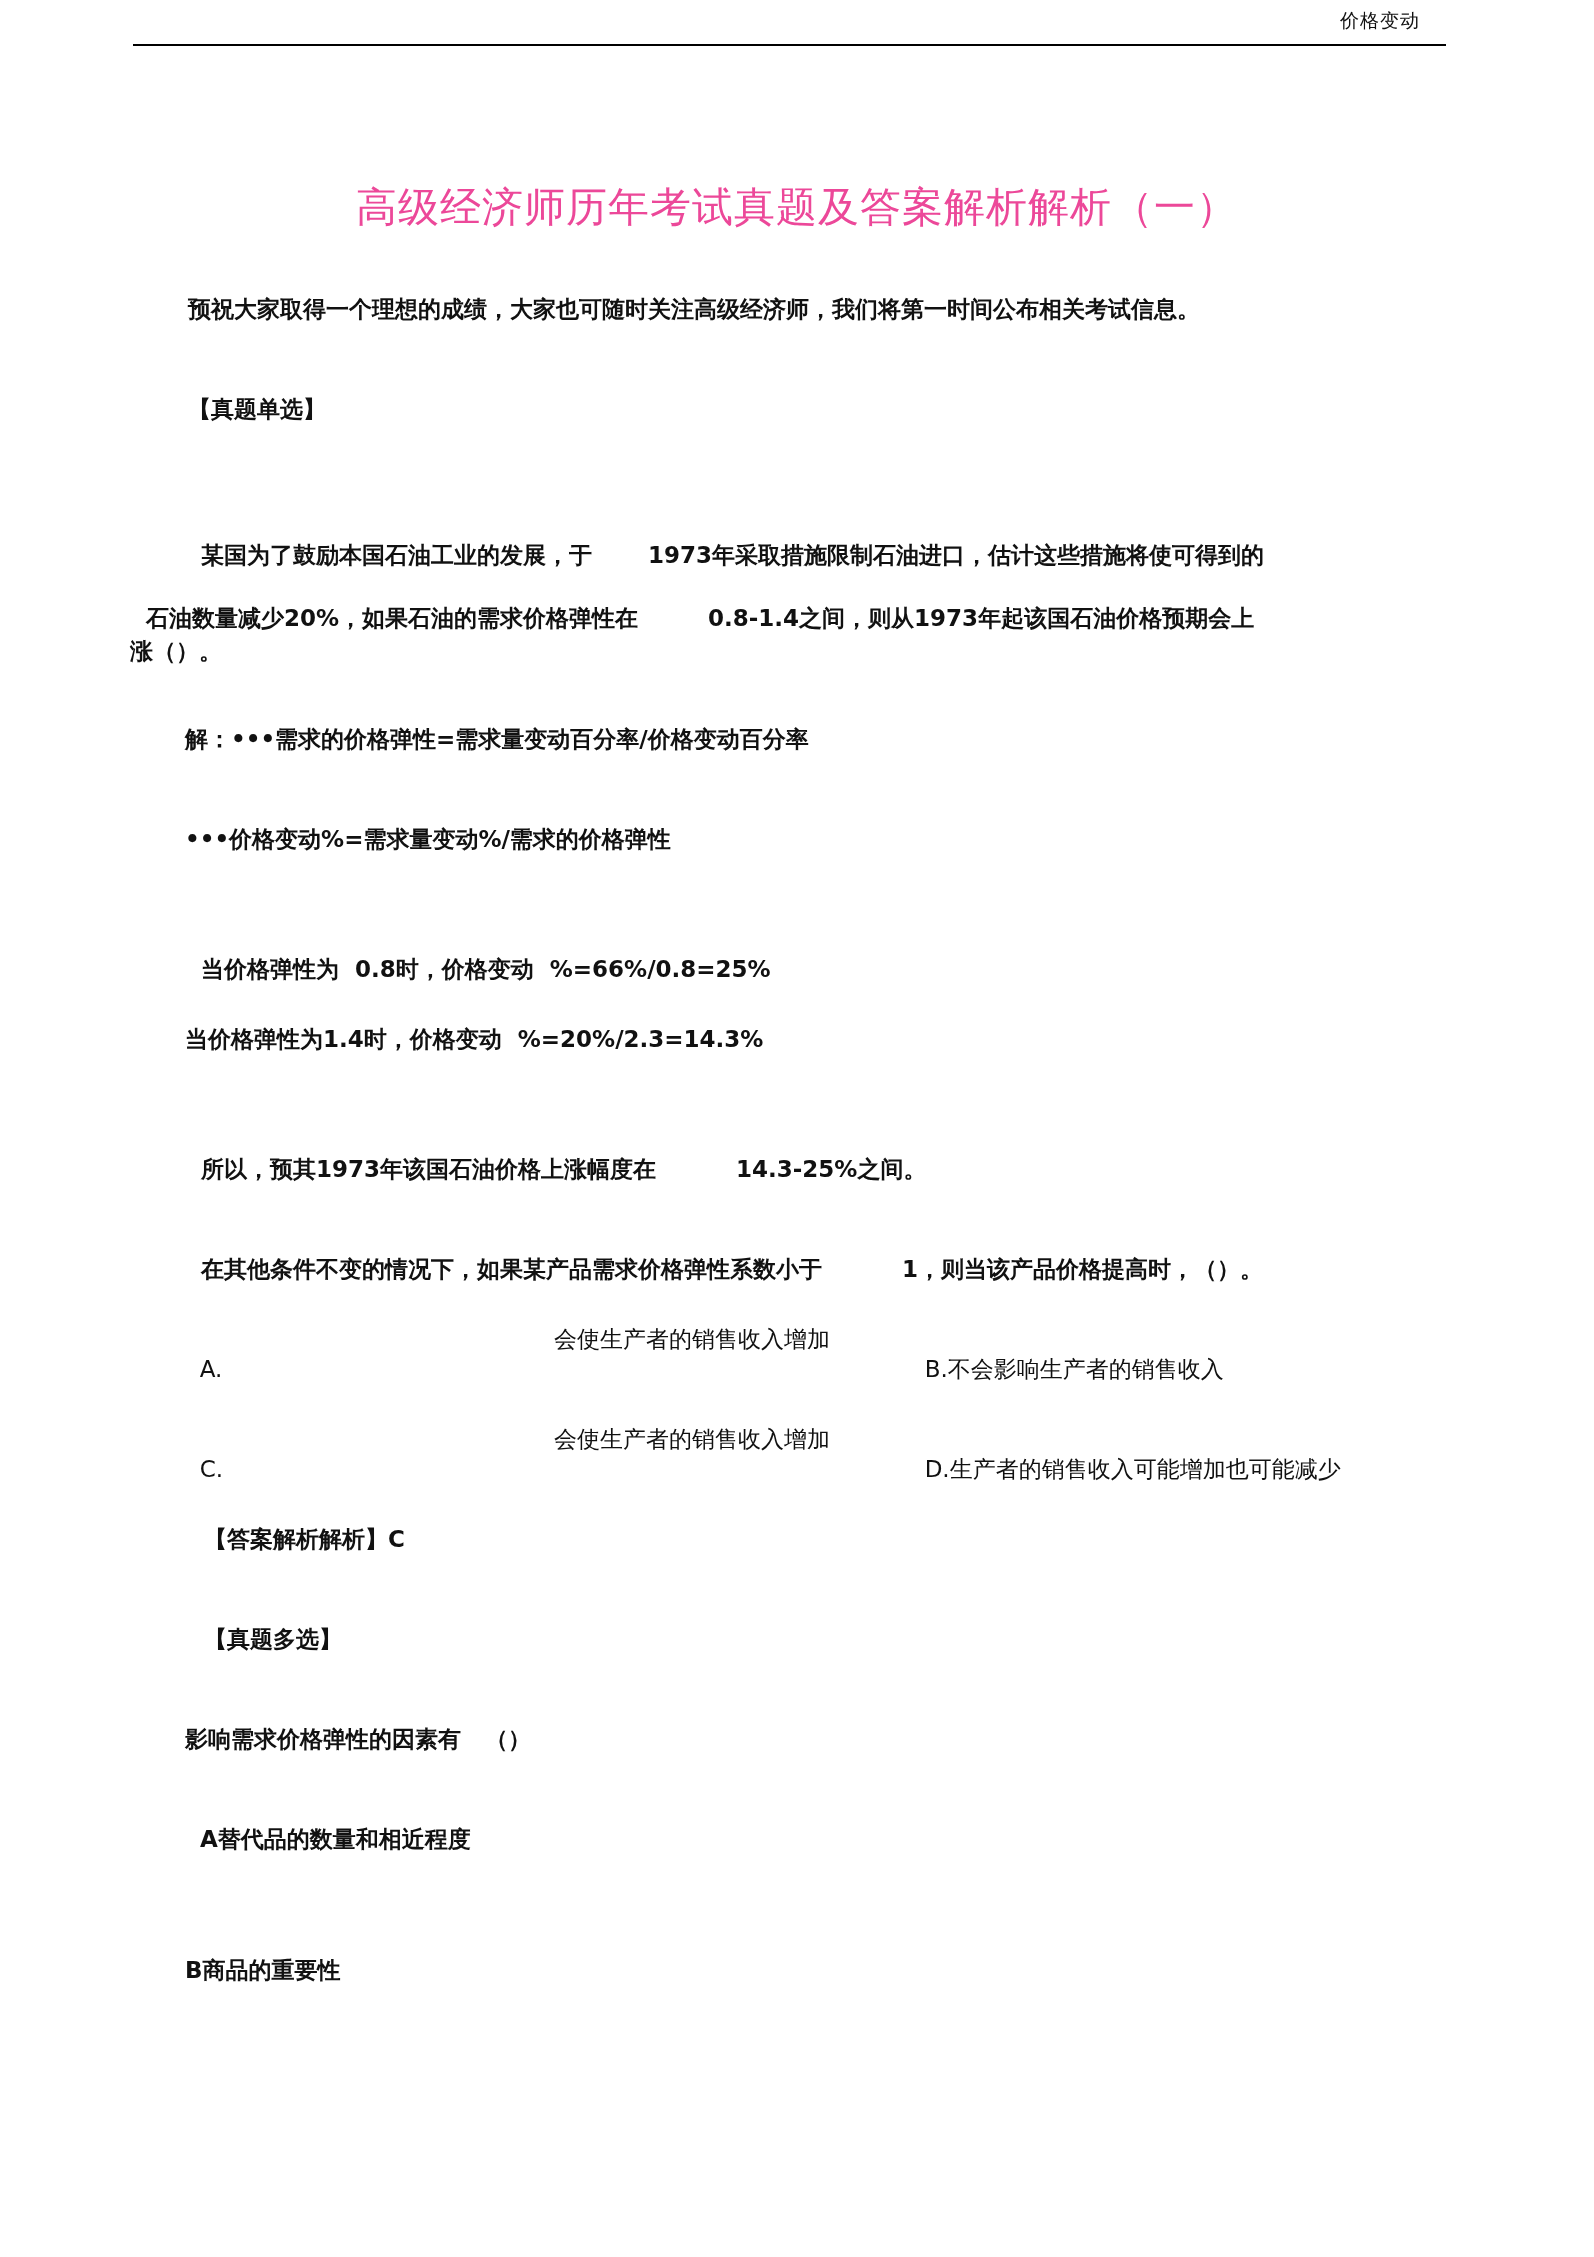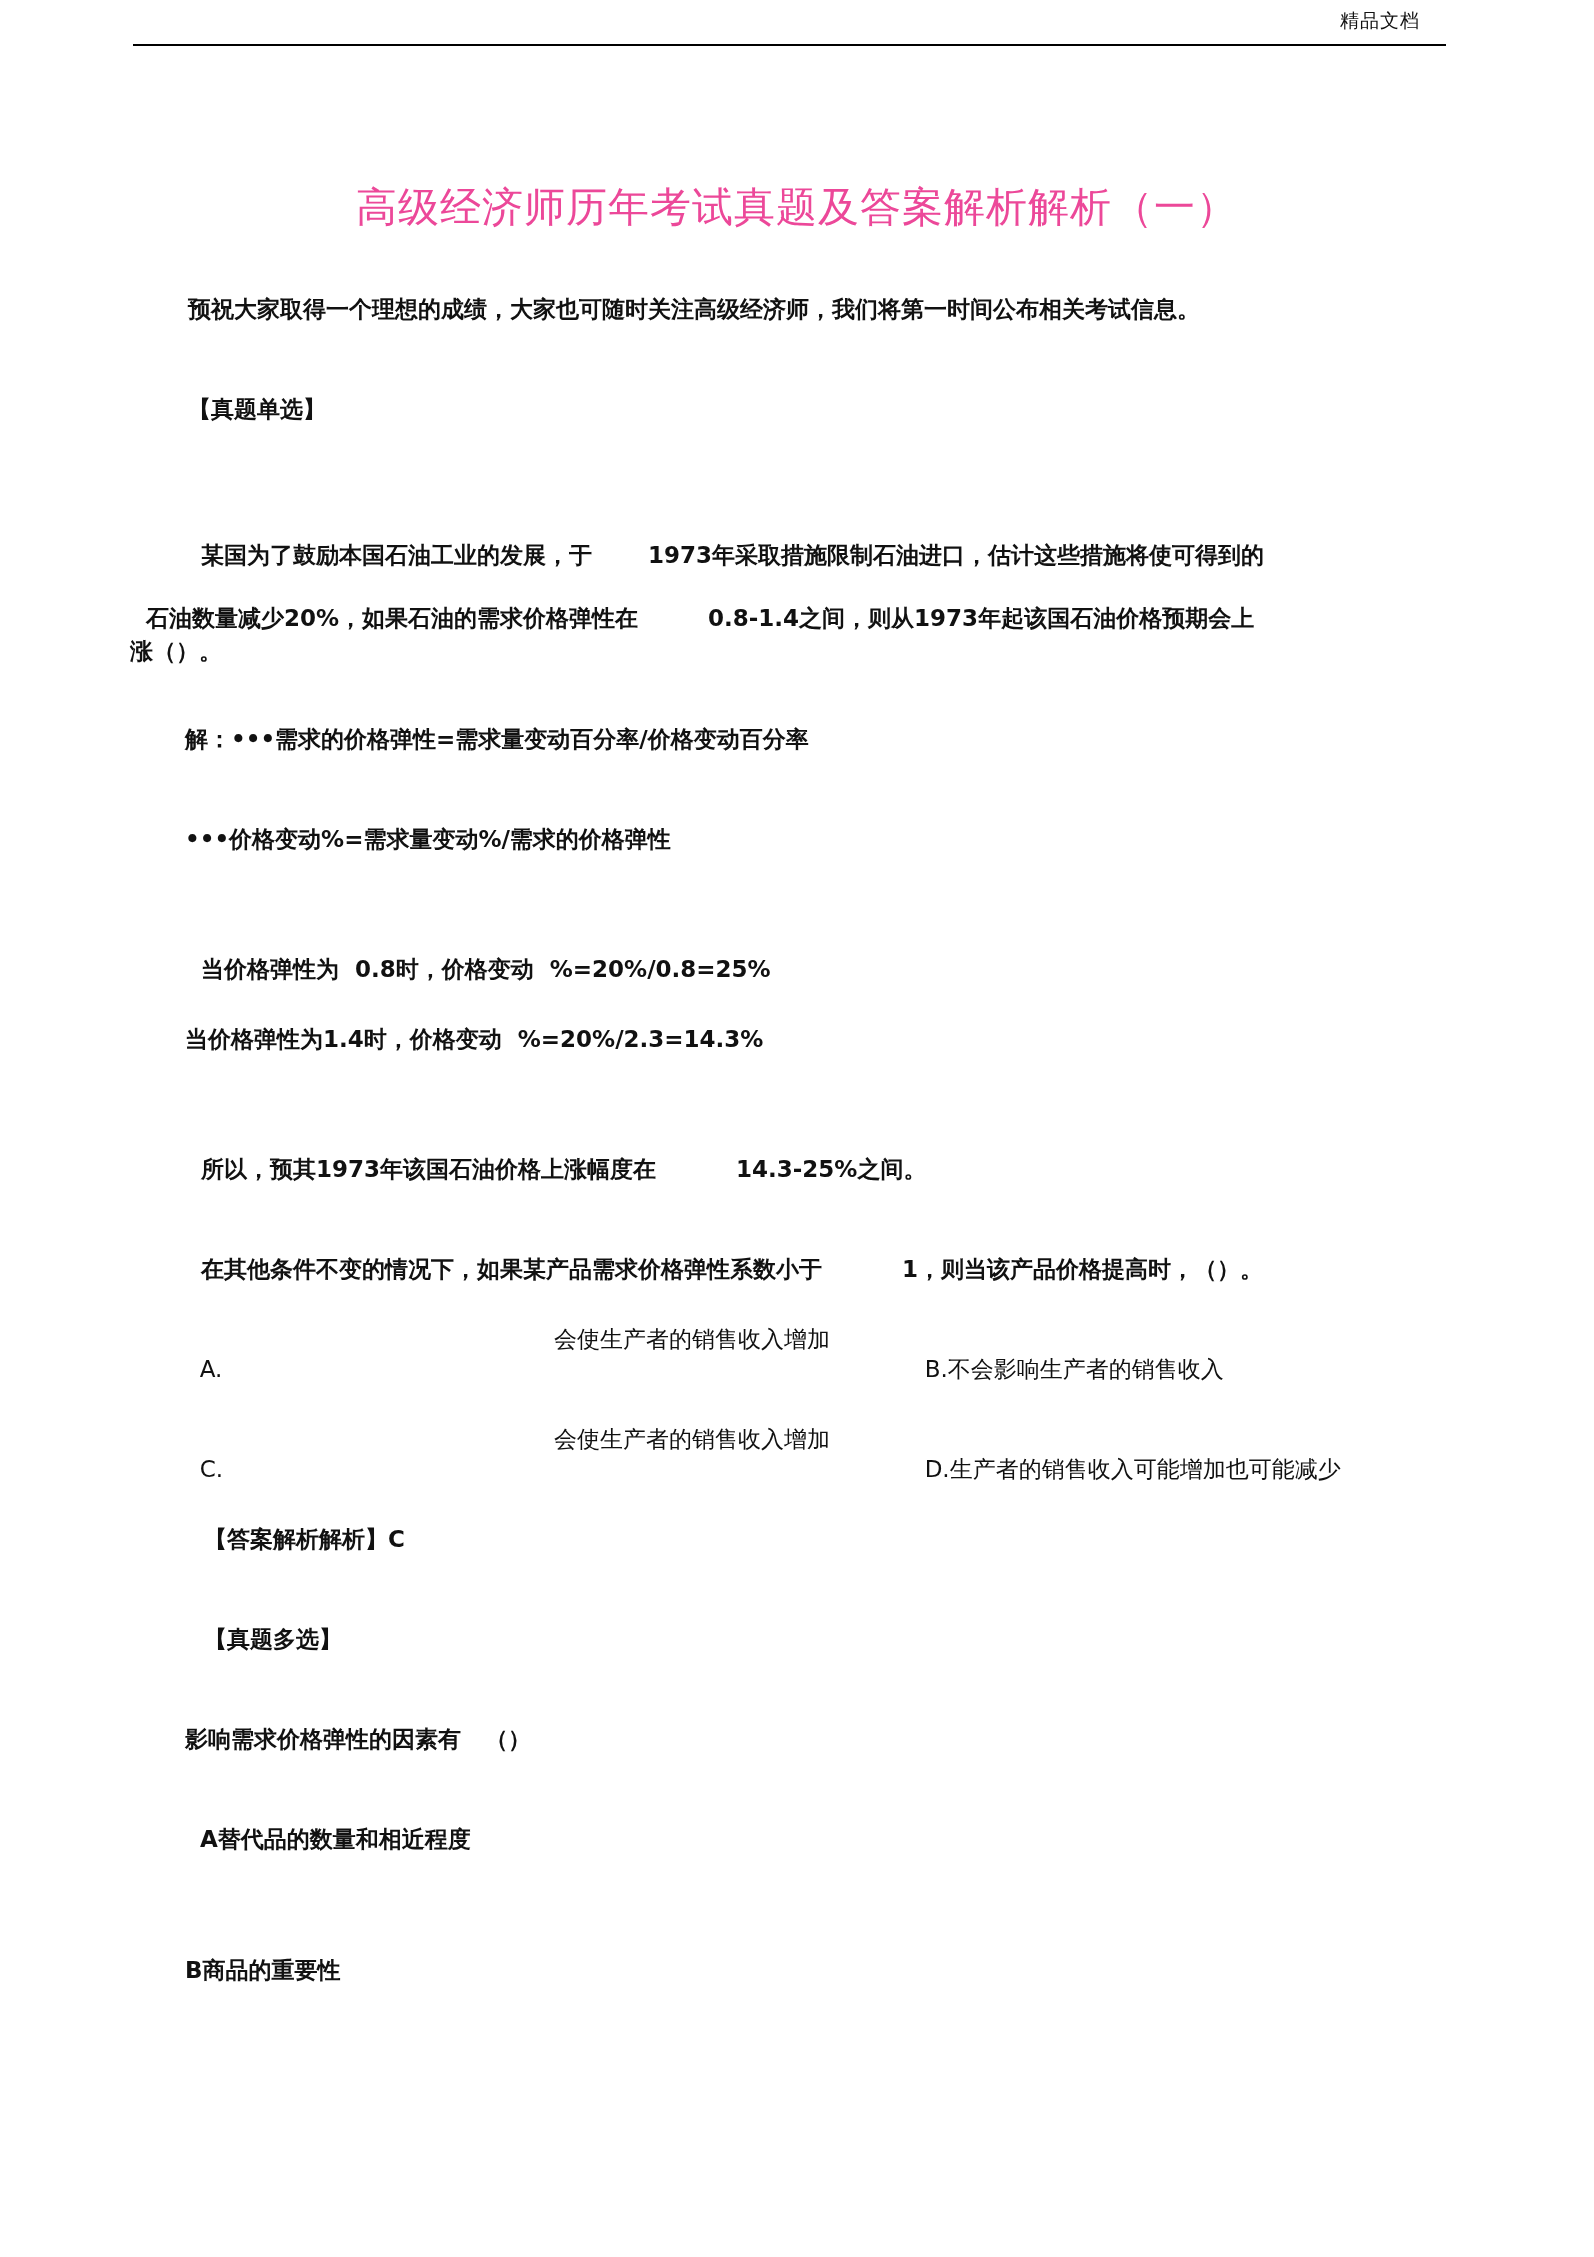--- a/index.html
+++ b/index.html
@@ -50,41 +50,41 @@
       color: #111;
       font-weight: bold;
     }
     .gap { display: inline-block; }
     .opt-row { position: absolute; font-size: 23px; line-height: 30px; white-space: pre; }
   </style>
 </head>
 <body>
 
 <div class="page-header">
-  <span class="header-label">精品文档</span>
+  <span class="header-label">价格变动</span>
 </div>
 
 <div class="title">高级经济师历年考试真题及答案解析解析（一）</div>
 
 <div class="line" style="left:188px; top:294px;">预祝大家取得一个理想的成绩，大家也可随时关注高级经济师，我们将第一时间公布相关考试信息。</div>
 
 <div class="line" style="left:188px; top:394px;">【真题单选】</div>
 
 <div class="line" style="left:185px; top:510px;">
   <span>某国为了鼓励本国石油工业的发展，于</span><span class="gap" style="width:56px;"></span><span>1973年采取措施限制石油进口，估计这些措施将使可得到的</span>
 </div>
 <div class="line" style="left:130px; top:573px;">
   <span>石油数量减少20%，如果石油的需求价格弹性在</span><span class="gap" style="width:70px;"></span><span>0.8-1.4之间，则从1973年起该国石油价格预期会上</span>
 </div>
 <div class="line" style="left:130px; top:636px;">涨（）。</div>
 
 <div class="line" style="left:185px; top:724px;">解：•••需求的价格弹性=需求量变动百分率/价格变动百分率</div>
 <div class="line" style="left:185px; top:824px;">•••价格变动%=需求量变动%/需求的价格弹性</div>
 <div class="line" style="left:185px; top:924px;">
-  <span>当价格弹性为  0.8时，价格变动  </span><span>%=20%/0.8=25%</span>
+  <span>当价格弹性为  0.8时，价格变动  </span><span>%=66%/0.8=25%</span>
 </div>
 <div class="line" style="left:185px; top:1024px;">当价格弹性为1.4时，价格变动  %=20%/2.3=14.3%</div>
 <div class="line" style="left:185px; top:1124px;">
   <span>所以，预其1973年该国石油价格上涨幅度在</span><span class="gap" style="width:80px;"></span><span>14.3-25%之间。</span>
 </div>
 
 <div class="line" style="left:185px; top:1224px;text-align:right;">
   <span>在其他条件不变的情况下，如果某产品需求价格弹性系数小于</span><span class="gap" style="width:80px;"></span><span>1，则当该产品价格提高时，（）。</span>
 </div>
 

